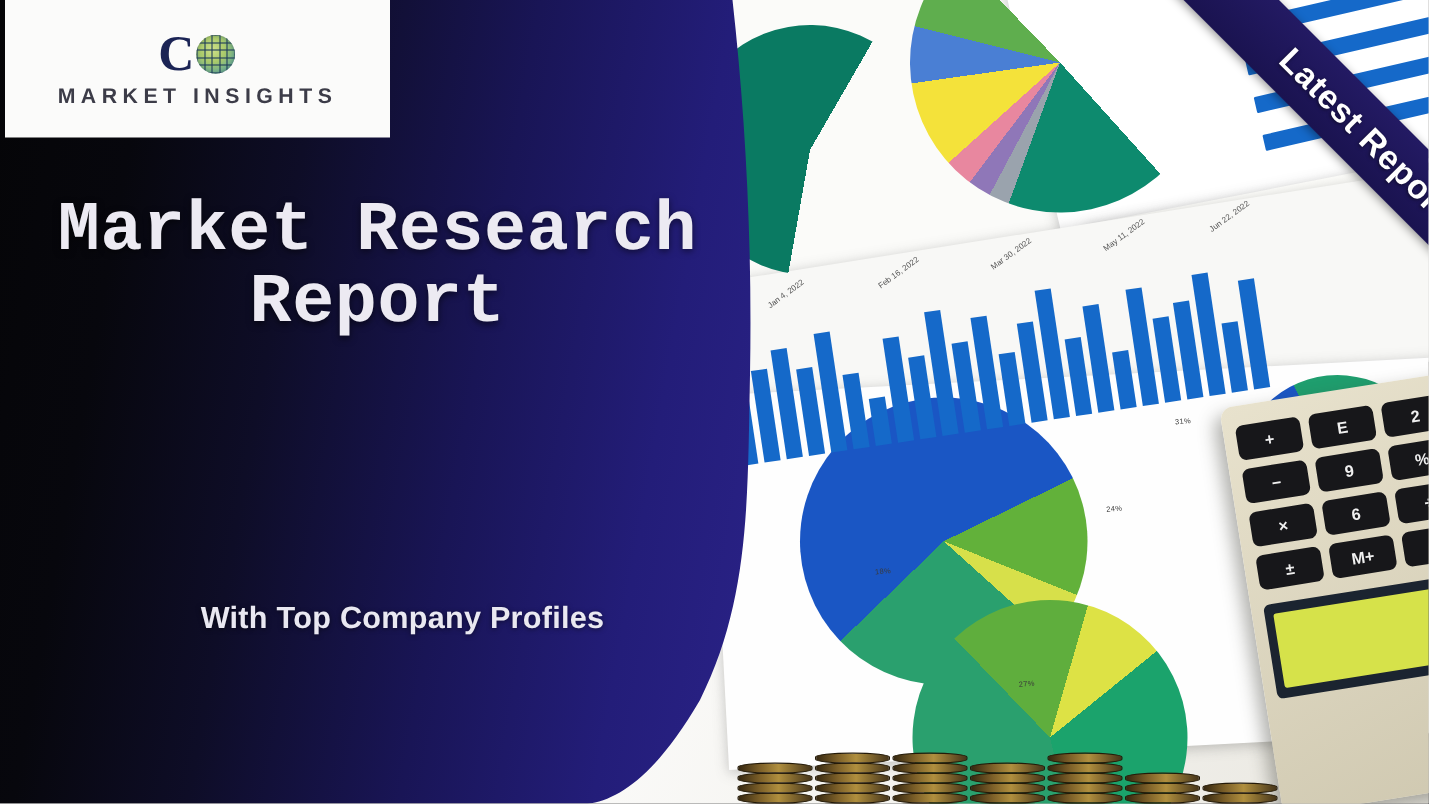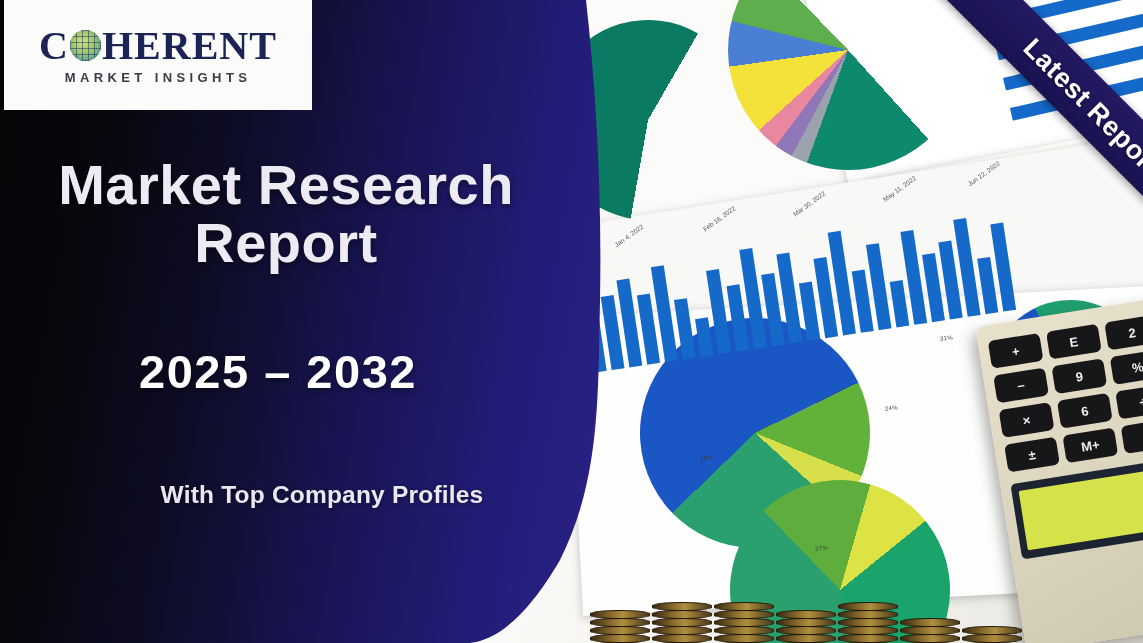--- a/index.html
+++ b/index.html
@@ -184,32 +184,33 @@
     box-shadow:inset 0 0 3px rgba(0,0,0,.3);
   }
   .globe::before {
     content:""; position:absolute; inset:0;
     background:
       repeating-linear-gradient(90deg, rgba(30,60,90,.55) 0 1.5px, rgba(0,0,0,0) 1.5px 6px),
       repeating-linear-gradient(0deg, rgba(30,60,90,.55) 0 1.5px, rgba(0,0,0,0) 1.5px 6px);
   }
   .logo-sub {
     font-family:"Liberation Sans", sans-serif;
-    font-size:13px; font-weight:bold;
+    font-size:17px; font-weight:bold;
     color:#3c3c48; letter-spacing:4.4px;
   }
 
   
   .headline {
-    position:absolute; left:0; top:156px; width:572px;
+    position:absolute; left:16px; top:156px; width:572px;
     text-align:center;
     font-size:56px; font-weight:bold; line-height:1.03;
     color:#eceaf2;
     text-shadow:0 2px 6px rgba(0,0,0,.55);
     letter-spacing:.5px;
+    font-family:Liberation Mono, monospace;
   }
   .years {
     position:absolute; left:0; top:344px; width:556px;
     text-align:center;
     font-size:47px; font-weight:bold;
     color:#ffffff; letter-spacing:1.5px;
     text-shadow:0 2px 6px rgba(0,0,0,.5);
   }
   .sub {
     position:absolute; left:0; top:478px; width:600px;
@@ -383,31 +384,29 @@
         </div>
       </div>
   </div>
 
   <div class="navy"></div>
 
   <div class="logo-box">
     <div class="logo-word">
       <span>C</span>
       <span class="globe"></span>
-      <span>HERENT</span>
     </div>
     <div class="logo-sub">MARKET INSIGHTS</div>
   </div>
 
   <div class="headline">
     <div>Market Research</div>
     <div>Report</div>
   </div>
 
-  <div class="years">2025 – 2032</div>
 
   <div class="sub">
     <div class="l2">With Top Company Profiles</div>
   </div>
 
   <div class="ribbon-wrap">
     <div class="ribbon">
       <span>Latest Report</span>
     </div>
   </div>

